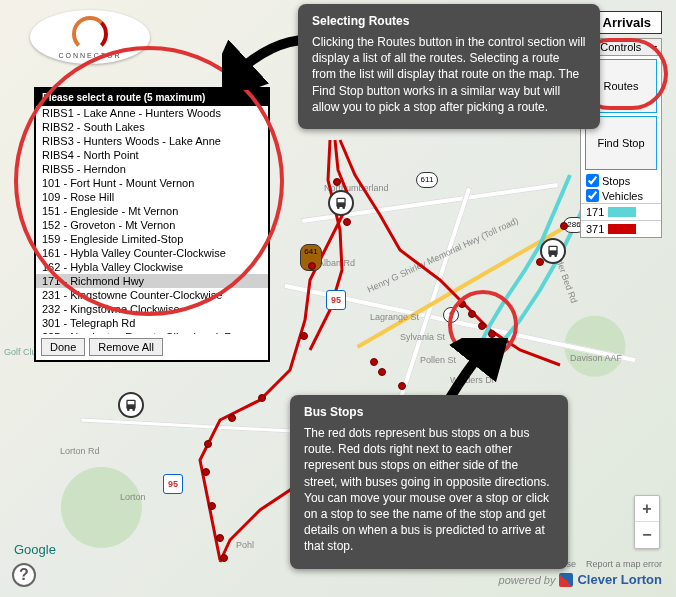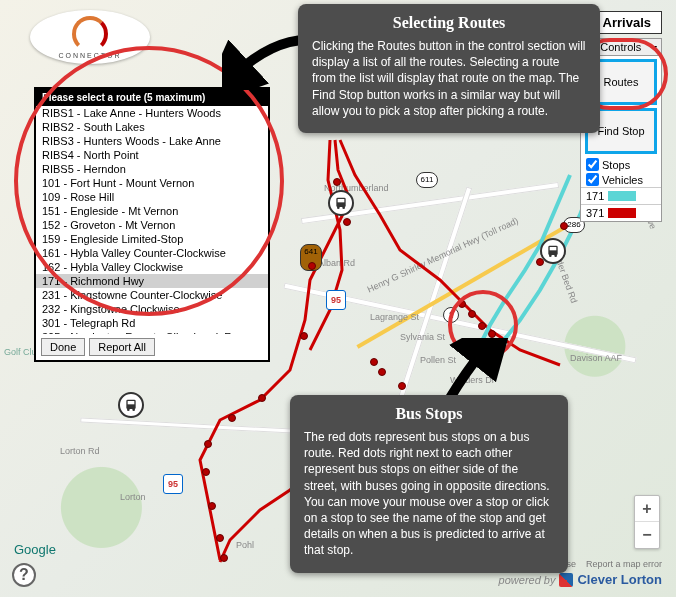--- a/index.html
+++ b/index.html
@@ -31,36 +31,36 @@
   .logo .swirl { width: 36px; height: 36px; border: 4px solid #d73; border-radius: 50%; border-right-color: #b00; border-bottom-color: transparent; }
   .logo .txt { font-size: 7px; letter-spacing: 2px; color: #444; }
   
   .top-bar { position: absolute; top: 11px; right: 14px; display: flex; gap: 6px; align-items: center; }
   .top-bar .temp { font-size: 12px; font-weight: bold; background: rgba(255,255,255,0.6); padding: 2px 4px; }
   .top-bar .arrivals { background: #fff; border: 1px solid #333; padding: 3px 10px; font-size: 13px; font-weight: bold; cursor: pointer; }
   
   .controls-panel { position: absolute; top: 38px; right: 14px; width: 82px; background: #fff; border: 1px solid #999; font-size: 11px; }
   .controls-panel .hdr { background: #eee; border-bottom: 1px solid #999; padding: 2px 4px; display: flex; justify-content: space-between; align-items: center; }
   .controls-panel .hdr .chev { font-size: 10px; }
-  .controls-panel button { display: block; width: calc(100% - 8px); margin: 3px auto; border: 3px solid #0ea5e9; background: #f4f4f4; padding: 14px 0; font-size: 11px; cursor: pointer; }
+  .controls-panel button { display: block; width: calc(100% - 8px); margin: 3px auto; border: 1px solid #0ea5e9; background: #f4f4f4; padding: 20px 0; font-size: 11px; cursor: pointer; }
   .controls-panel .chk { display: flex; align-items: center; gap: 3px; padding: 1px 5px; }
   .controls-panel .chk input { margin: 0; }
   .controls-panel .route-legend { display: flex; align-items: center; gap: 4px; padding: 2px 5px; border-top: 1px solid #ccc; }
   .controls-panel .swatch { width: 28px; height: 10px; }
   
   .route-selector { position: absolute; top: 87px; left: 34px; width: 236px; background: #fff; border: 2px solid #000; font-size: 11px; z-index: 5; }
   .route-selector .title { background: #000; color: #fff; padding: 3px 6px; font-weight: bold; font-size: 10px; }
   .route-selector .list { max-height: 228px; overflow-y: auto; }
   .route-selector .item { padding: 1px 6px; cursor: pointer; white-space: nowrap; overflow: hidden; text-overflow: ellipsis; }
   .route-selector .item.selected { background: #d0d0d0; }
   .route-selector .actions { padding: 4px 5px; display: flex; gap: 4px; }
   .route-selector .actions button { border: 1px solid #888; background: #efefef; padding: 2px 8px; font-size: 11px; cursor: pointer; }
   
   .callout { position: absolute; background: #4d4d4d; color: #fff; border-radius: 8px; padding: 10px 14px 14px; box-shadow: 0 2px 6px rgba(0,0,0,0.4); z-index: 10; }
-  .callout h3 { font-size: 16px; font-weight: bold; text-align: center; margin-bottom: 6px; font-family: Liberation Serif, serif; }
+  .callout h3 { font-size: 12px; font-weight: bold; text-align: left; margin-bottom: 6px; }
   .callout p { font-size: 12px; line-height: 1.35; }
   .callout.c1 { top: 4px; left: 298px; width: 302px; }
   .callout.c2 { top: 395px; left: 290px; width: 278px; }
   
   .highlight-circle { position: absolute; border: 4px solid #d33; border-radius: 50%; pointer-events: none; z-index: 8; }
   .hc1 { top: 46px; left: 14px; width: 270px; height: 270px; }
   .hc2 { top: 290px; left: 448px; width: 70px; height: 70px; }
   .hc3 { top: 38px; right: 8px; width: 94px; height: 72px; border-radius: 40px; }
   
   .arrow { position: absolute; z-index: 9; }
@@ -225,21 +225,21 @@
       <div class="item">161 - Hybla Valley Counter-Clockwise</div>
       <div class="item">162 - Hybla Valley Clockwise</div>
       <div class="item selected">171 - Richmond Hwy</div>
       <div class="item">231 - Kingstowne Counter-Clockwise</div>
       <div class="item">232 - Kingstowne Clockwise</div>
       <div class="item">301 - Telegraph Rd</div>
       <div class="item">305 - Newington Forest - Silverbrook R</div>
     </div>
   <div class="actions">
     <button>Done</button>
-    <button>Report All</button>
+    <button>Remove All</button>
   </div>
 </div>
 
 <div class="highlight-circle hc1"></div>
 <div class="highlight-circle hc2"></div>
 <div class="highlight-circle hc3"></div>
 
 <svg class="arrow" style="top:30px;left:222px" width="90" height="60">
   <defs>
       <marker id="ah1" markerWidth="10" markerHeight="10" refX="2" refY="3" orient="auto">

